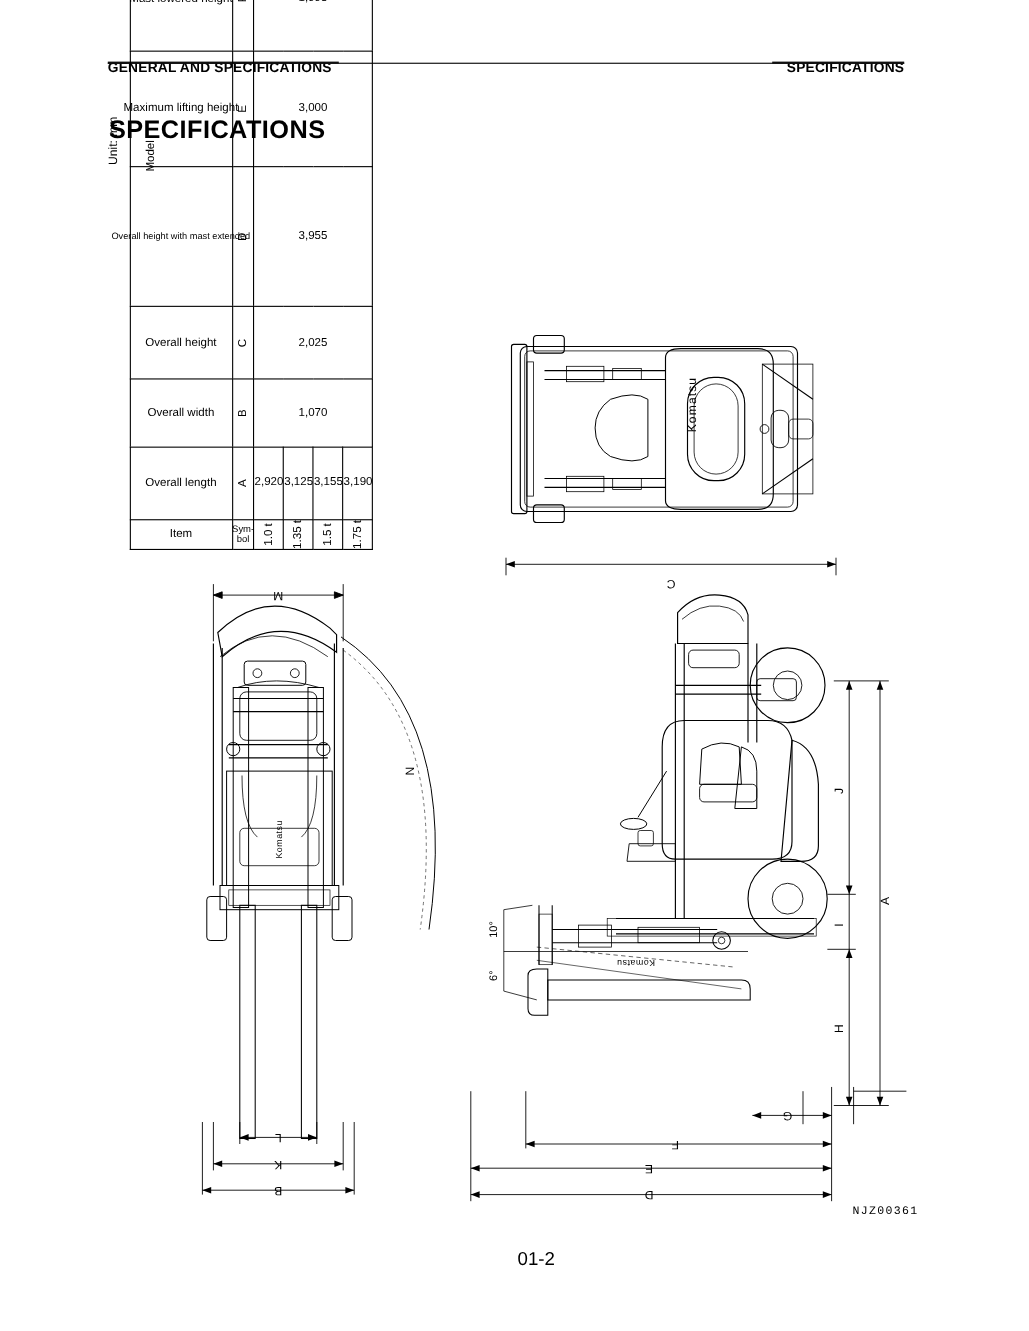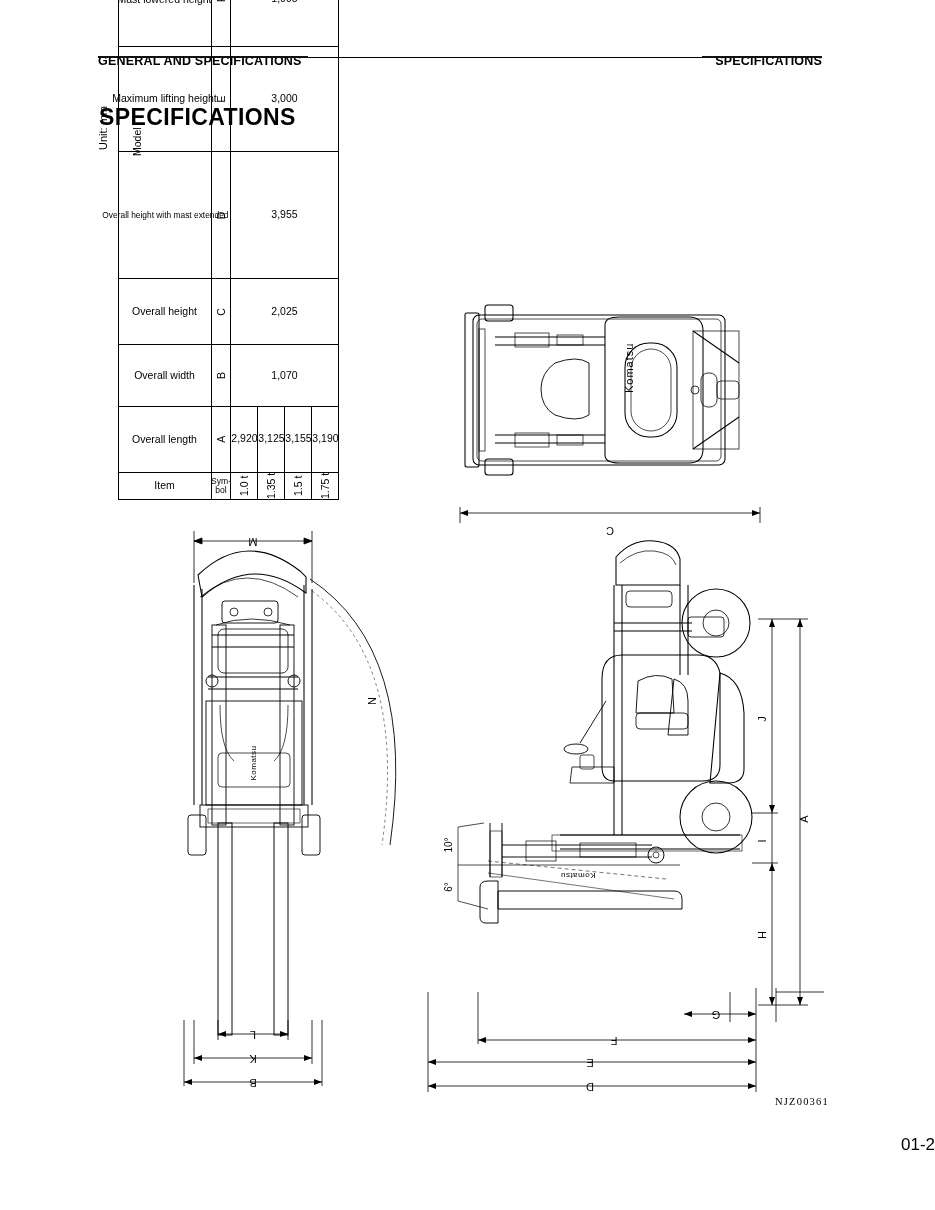--- a/index.html
+++ b/index.html
@@ -46,22 +46,22 @@
   .modelhdr{font-size:10.5px;}
   .symhdr{font-size:8.6px;line-height:1.0;}
 
   #unit-label{position:absolute;left:97px;top:150px;font-size:11px;
      transform:rotate(-90deg);transform-origin:0 0;white-space:nowrap;}
 
   
   .draw{position:absolute;}
 
   #drawing-no{position:absolute;left:775px;top:1096px;font-size:10.5px;
-     letter-spacing:1.2px;font-family:Liberation Serif, serif;text-align:center;}
-  #page-no{position:absolute;left:0;right:0;top:1135px;text-align:right;
+     letter-spacing:1.2px;font-family:Liberation Mono, monospace;text-align:center;}
+  #page-no{position:absolute;left:0;right:0;top:1135px;text-align:center;
      font-size:17px;padding-left:40px;}
 </style>
 </head>
 <body>
 
 <div id="header">
   <div class="hl left">GENERAL AND SPECIFICATIONS</div>
   <div class="hl right">SPECIFICATIONS</div>
   <div class="rule"></div>
   <div class="rule thick"></div>

